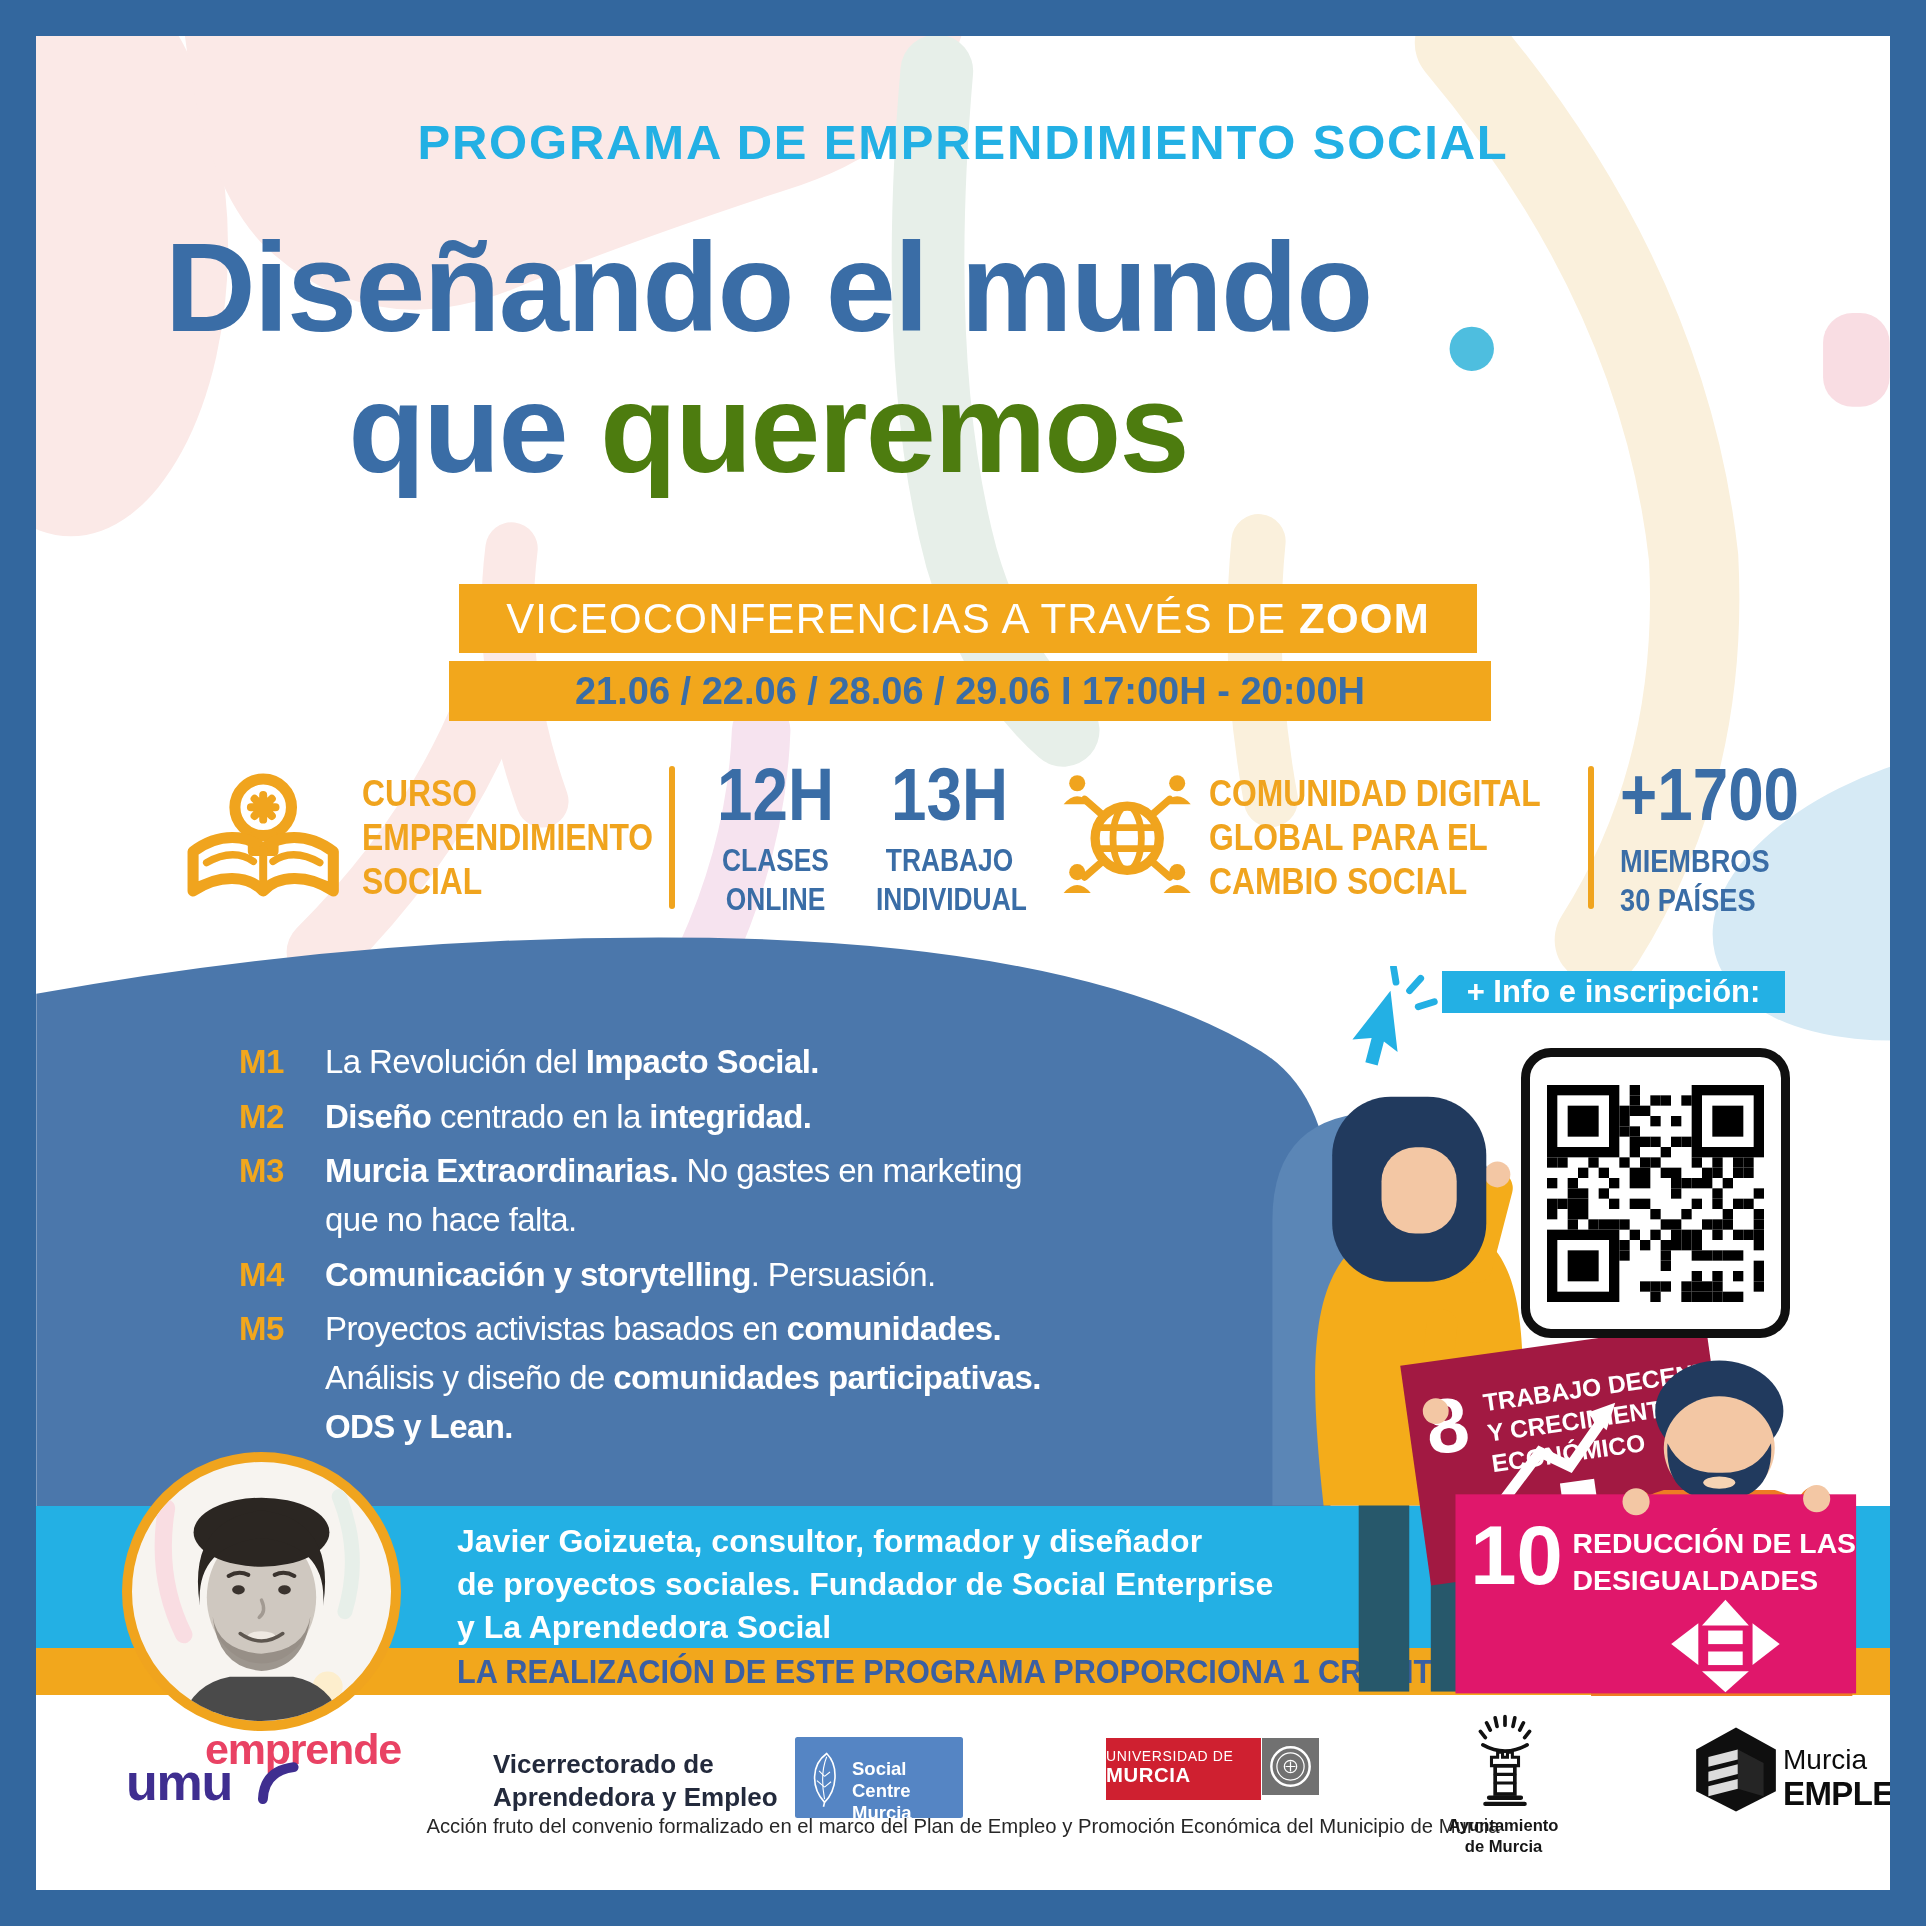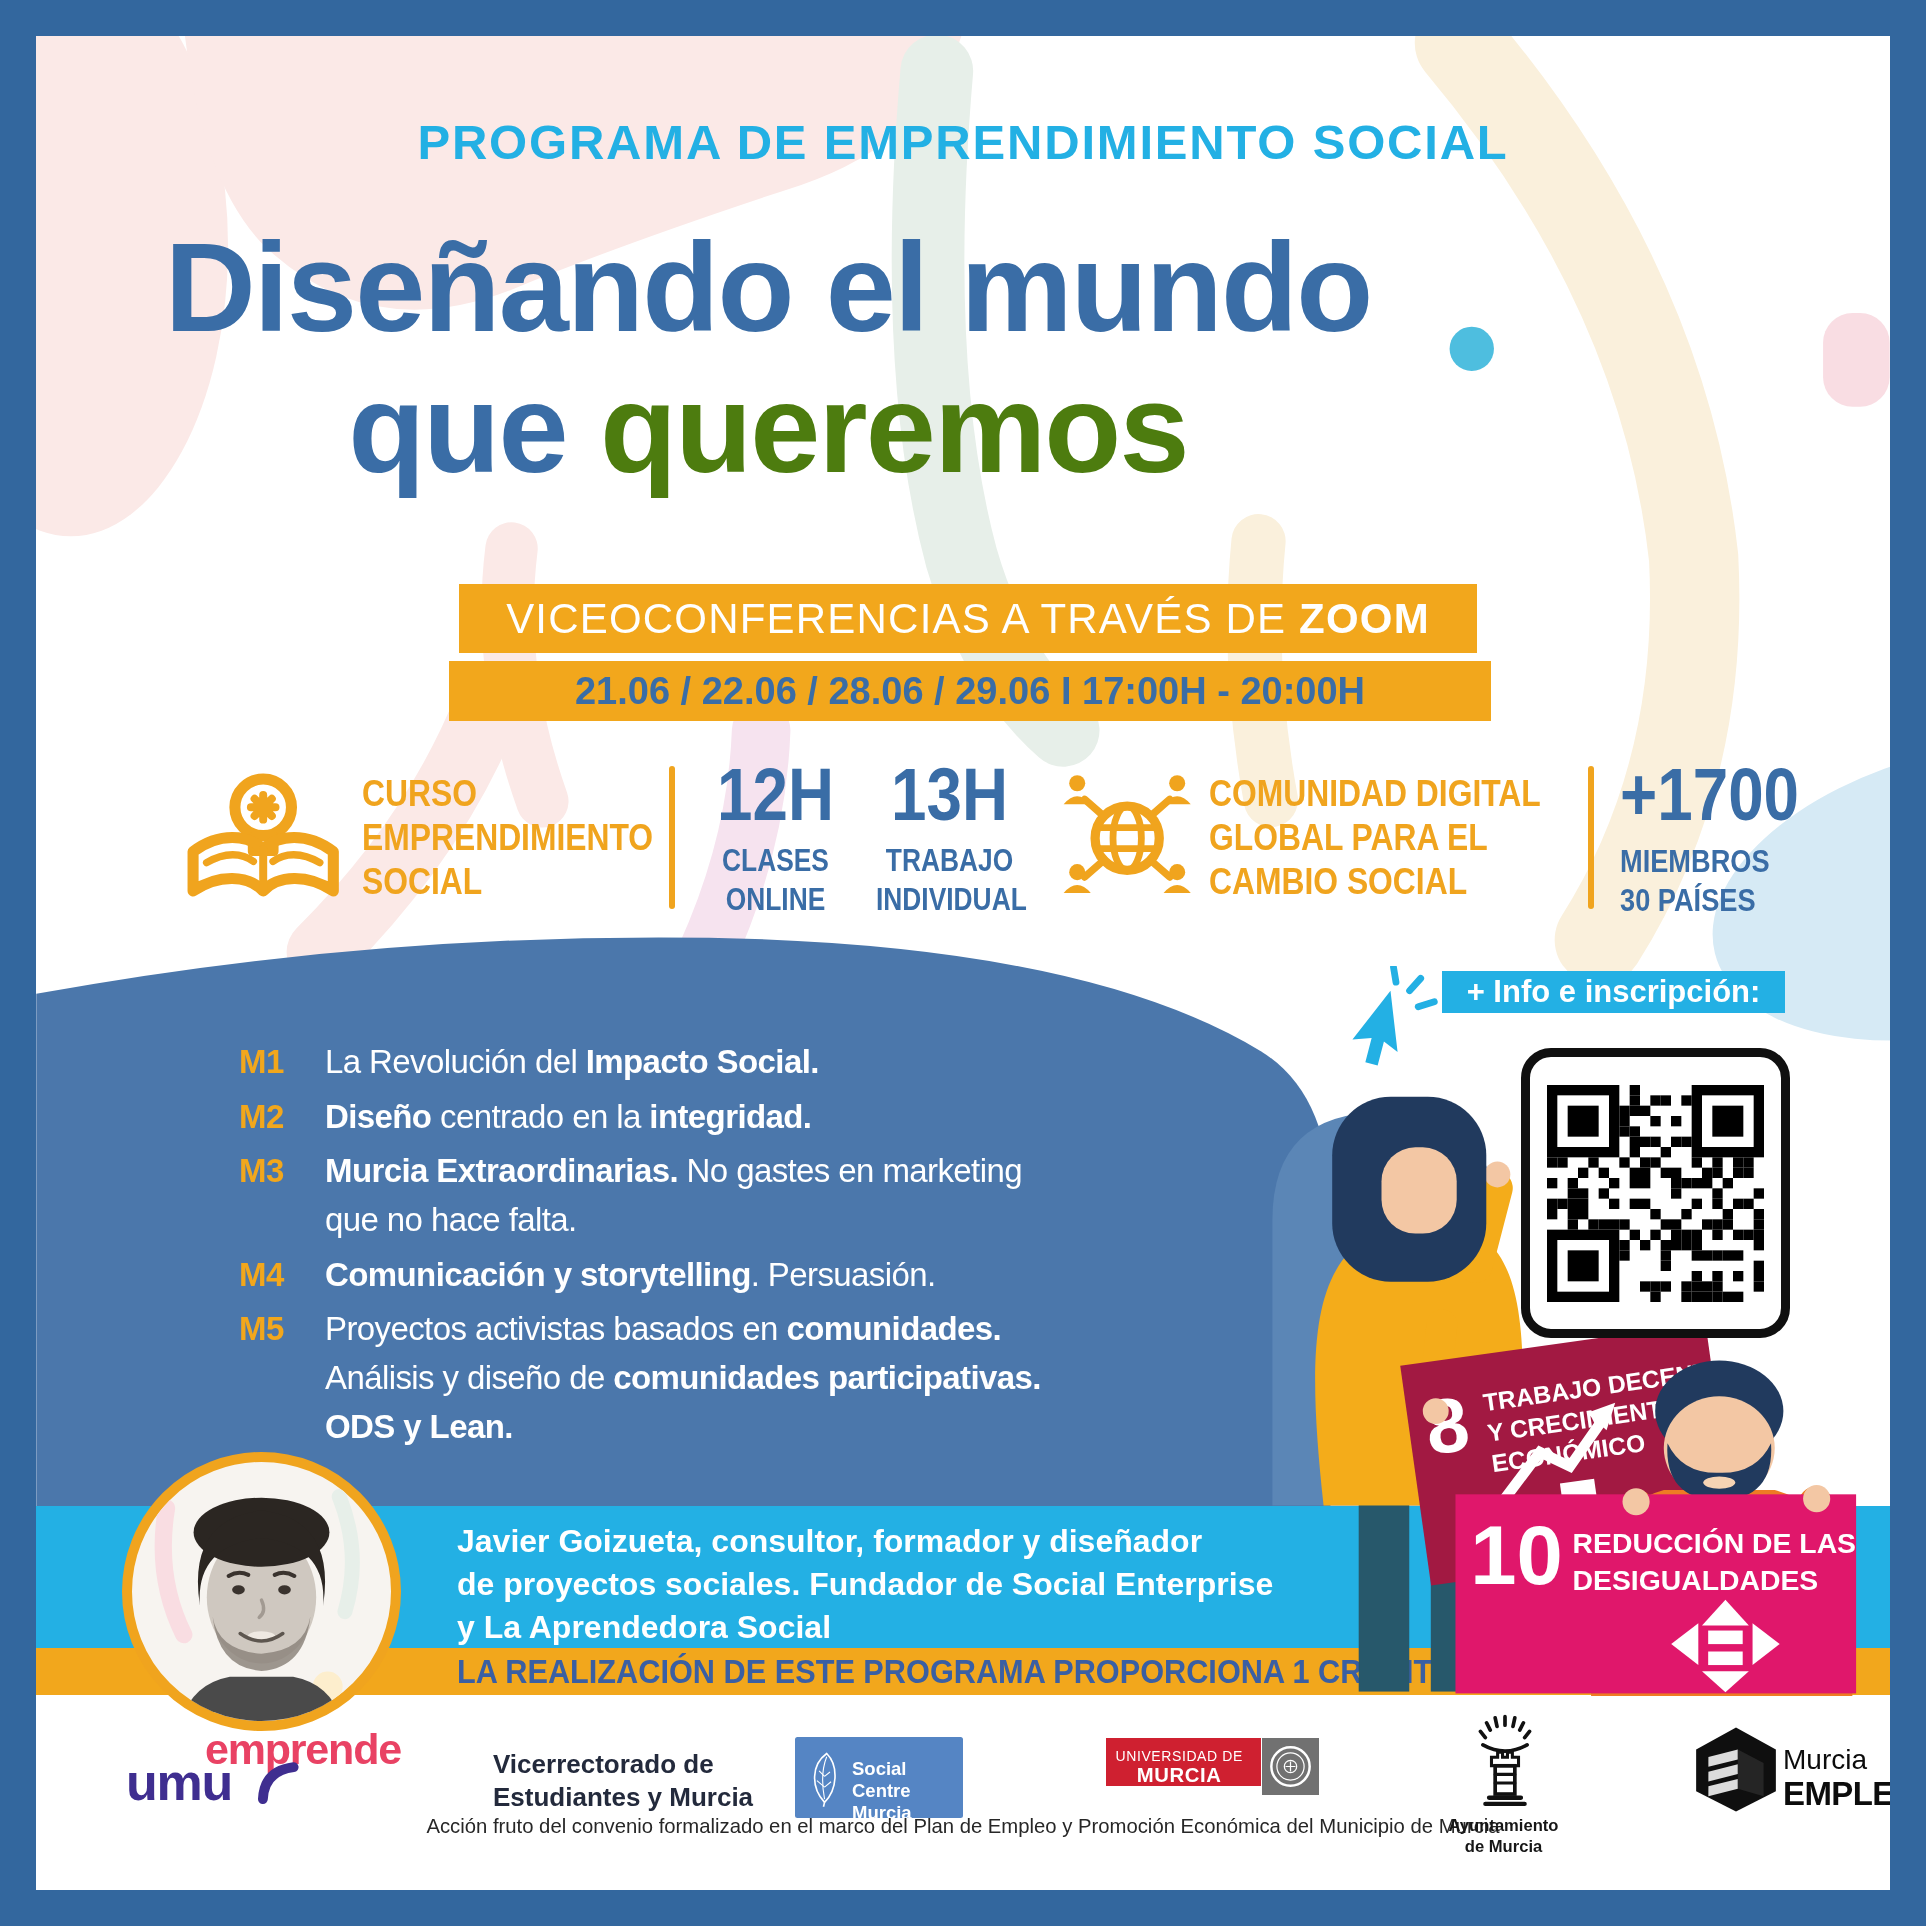--- a/index.html
+++ b/index.html
@@ -84,21 +84,21 @@
 
   
   .logo-umu{left:126px;top:1725px;width:345px;height:83px;z-index:5}
   .logo-umu .emprende{position:absolute;left:79px;top:0;font-size:43px;font-weight:bold;color:#e94264;letter-spacing:-1.2px}
   .logo-umu .umu{position:absolute;left:0;top:27px;font-size:52px;font-weight:bold;color:#3f2e90;letter-spacing:-1.2px}
   .logo-umu svg{position:absolute;left:132px;top:36px}
   .vicer{left:493px;top:1748px;font-size:26px;font-weight:bold;color:#232a3c;line-height:33px;z-index:5}
   .yunus{left:795px;top:1737px;width:168px;height:81px;background:#5585c4;border-radius:2.5px;color:#fff;z-index:5}
   .yunus svg{position:absolute;left:10px;top:8.6px}
   .yunus .yt{position:absolute;left:57px;top:21px;font-size:18.5px;font-weight:bold;line-height:22px}
-  .umu-red{left:1106px;top:1738px;width:155px;height:48px;background:#cf2030;color:#fff;text-align:center;
+  .umu-red{left:1106px;top:1738px;width:155px;height:62px;background:#cf2030;color:#fff;text-align:left;
            box-sizing:border-box;padding:10px 8.6px 0 0;z-index:5}
   .umu-red .l1{font-size:14px;letter-spacing:0.6px}
   .umu-red .l2{font-size:20.3px;font-weight:bold;letter-spacing:0.6px}
   .umu-grey{left:1262px;top:1738px;width:57px;height:57px;background:#717171;z-index:5;
             display:flex;align-items:center;justify-content:center}
   .ayto-icon{left:1462px;top:1709px;z-index:5}
   .ayto-text{left:1445px;top:1815px;width:117px;text-align:center;font-size:16.6px;font-weight:bold;
              line-height:21px;color:#161616;z-index:6}
   .emplea-icon{left:1690px;top:1725px;z-index:5}
   .emplea-text{left:1783px;top:1746px;color:#0c0c0c;z-index:5;line-height:1}
@@ -465,21 +465,21 @@
 
 <div class="abs logo-umu">
   <span class="emprende">emprende</span>
   <span class="umu">umu</span>
   <svg width="43" height="43" viewBox="0 0 70 70">
       <path d="M8,62 Q10,16 58,10" stroke="#3f2e90" stroke-width="16" fill="none" stroke-linecap="round"></path>
     </svg>
 </div>
 <div class="abs vicer">
   <div>Vicerrectorado de</div>
-  <div>Estudiantes y Murcia</div>
+  <div>Aprendedora y Empleo</div>
 </div>
 <div class="abs yunus">
   <svg width="38" height="65" viewBox="0 0 70 108" fill="none" stroke="#fff">
     <path d="M36,98 C10,70 12,28 40,8 C62,30 60,74 36,98 Z" stroke-width="3"></path>
     <path d="M36,92 C30,60 32,34 40,14" stroke-width="2"></path>
     <path d="M36,70 L22,58 M36,50 L26,40 M36,70 L48,60 M36,50 L46,42" stroke-width="2"></path>
     <path d="M36,98 L34,106" stroke-width="3"></path>
   </svg>
   <div class="yt">
     <div>Social Centre</div>

